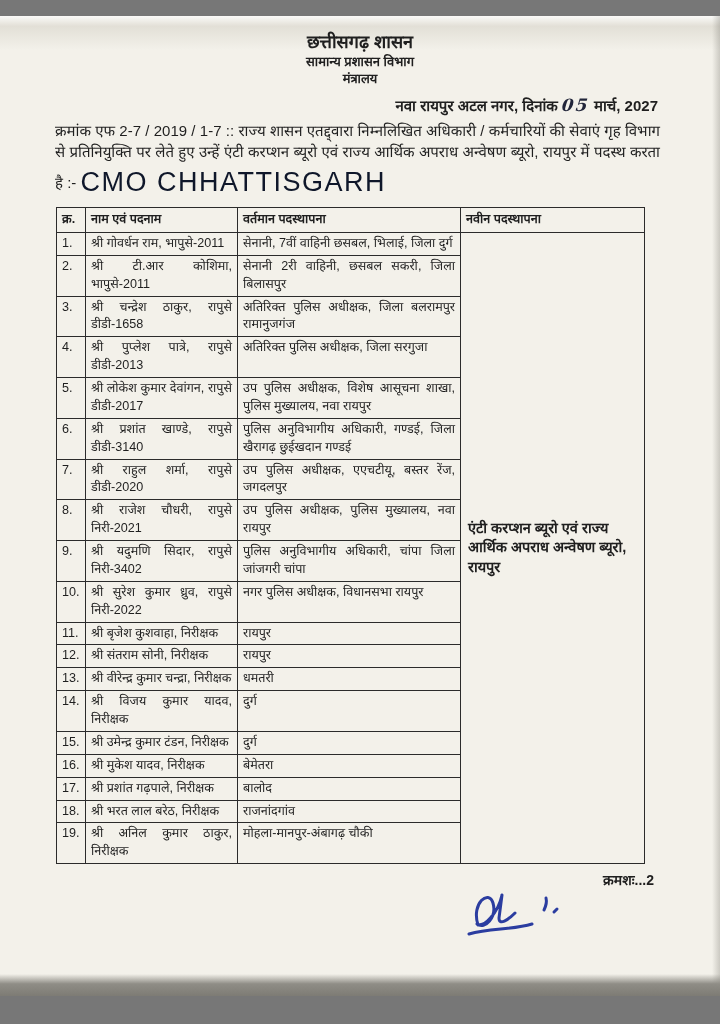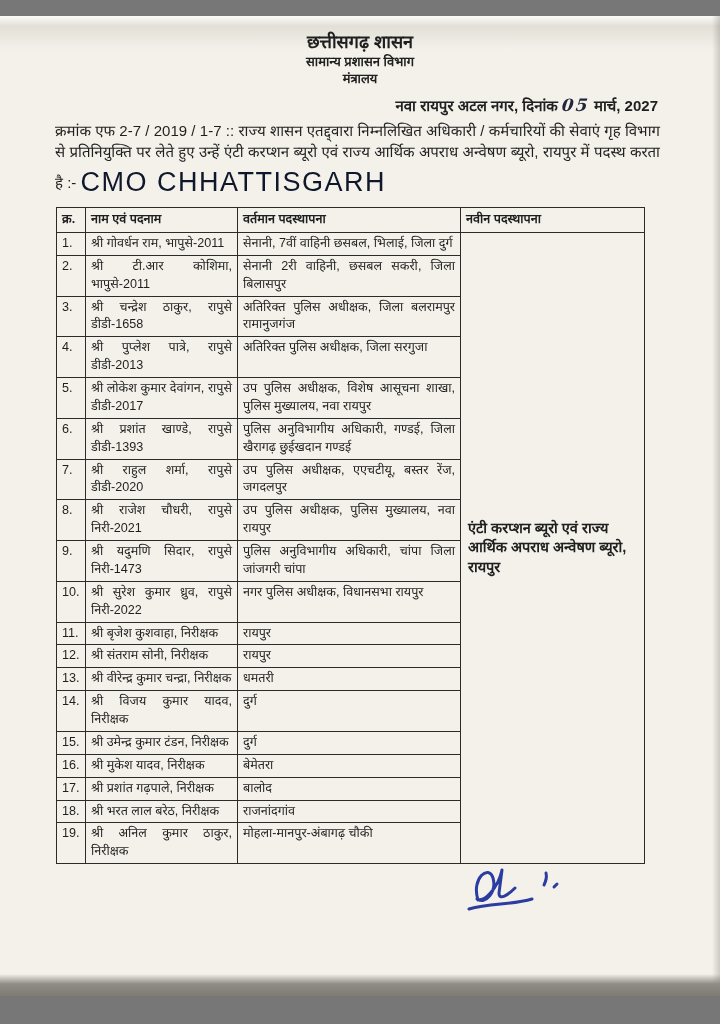--- a/index.html
+++ b/index.html
@@ -166,36 +166,36 @@
           <td class="cell-name">श्री पुप्लेश पात्रे, रापुसे डीडी-2013</td>
           <td class="cell-cur">अतिरिक्त पुलिस अधीक्षक, जिला सरगुजा</td>
         </tr>
         <tr>
           <td>5.</td>
           <td class="cell-name">श्री लोकेश कुमार देवांगन, रापुसे डीडी-2017</td>
           <td class="cell-cur">उप पुलिस अधीक्षक, विशेष आसूचना शाखा, पुलिस मुख्यालय, नवा रायपुर</td>
         </tr>
         <tr>
           <td>6.</td>
-          <td class="cell-name">श्री प्रशांत खाण्डे, रापुसे डीडी-1393</td>
+          <td class="cell-name">श्री प्रशांत खाण्डे, रापुसे डीडी-3140</td>
           <td class="cell-cur">पुलिस अनुविभागीय अधिकारी, गण्डई, जिला खैरागढ़ छुईखदान गण्डई</td>
         </tr>
         <tr>
           <td>7.</td>
           <td class="cell-name">श्री राहुल शर्मा, रापुसे डीडी-2020</td>
           <td class="cell-cur">उप पुलिस अधीक्षक, एएचटीयू, बस्तर रेंज, जगदलपुर</td>
         </tr>
         <tr>
           <td>8.</td>
           <td class="cell-name">श्री राजेश चौधरी, रापुसे निरी-2021</td>
           <td class="cell-cur">उप पुलिस अधीक्षक, पुलिस मुख्यालय, नवा रायपुर</td>
         </tr>
         <tr>
           <td>9.</td>
-          <td class="cell-name">श्री यदुमणि सिदार, रापुसे निरी-1473</td>
+          <td class="cell-name">श्री यदुमणि सिदार, रापुसे निरी-3402</td>
           <td class="cell-cur">पुलिस अनुविभागीय अधिकारी, चांपा जिला जांजगरी चांपा</td>
         </tr>
         <tr>
           <td>10.</td>
           <td class="cell-name">श्री सुरेश कुमार ध्रुव, रापुसे निरी-2022</td>
           <td class="cell-cur">नगर पुलिस अधीक्षक, विधानसभा रायपुर</td>
         </tr>
         <tr>
           <td>11.</td>
           <td class="cell-name">श्री बृजेश कुशवाहा, निरीक्षक</td>
@@ -237,20 +237,21 @@
           <td class="cell-cur">राजनांदगांव</td>
         </tr>
         <tr>
           <td>19.</td>
           <td class="cell-name">श्री अनिल कुमार ठाकुर, निरीक्षक</td>
           <td class="cell-cur">मोहला-मानपुर-अंबागढ़ चौकी</td>
         </tr>
       </tbody>
     </table>
 
+    <div class="continuation">क्रमशः...2</div>
 
     <svg class="signature" width="130" height="58" viewBox="0 0 130 58">
       <g fill="none" stroke="#2b3da0" stroke-width="3" stroke-linecap="round" stroke-linejoin="round">
         <path d="M16 42 C9 20 27 6 31 20 C35 34 23 47 15 41 C22 45 36 30 40 12 L37 35 C37 43 46 37 53 30"></path>
         <path d="M7 51 C28 45 50 47 70 41"></path>
         <path d="M84 15 C85 19 84 23 82 27"></path>
         <path d="M92 29 l3 -3"></path>
       </g>
     </svg>
 

